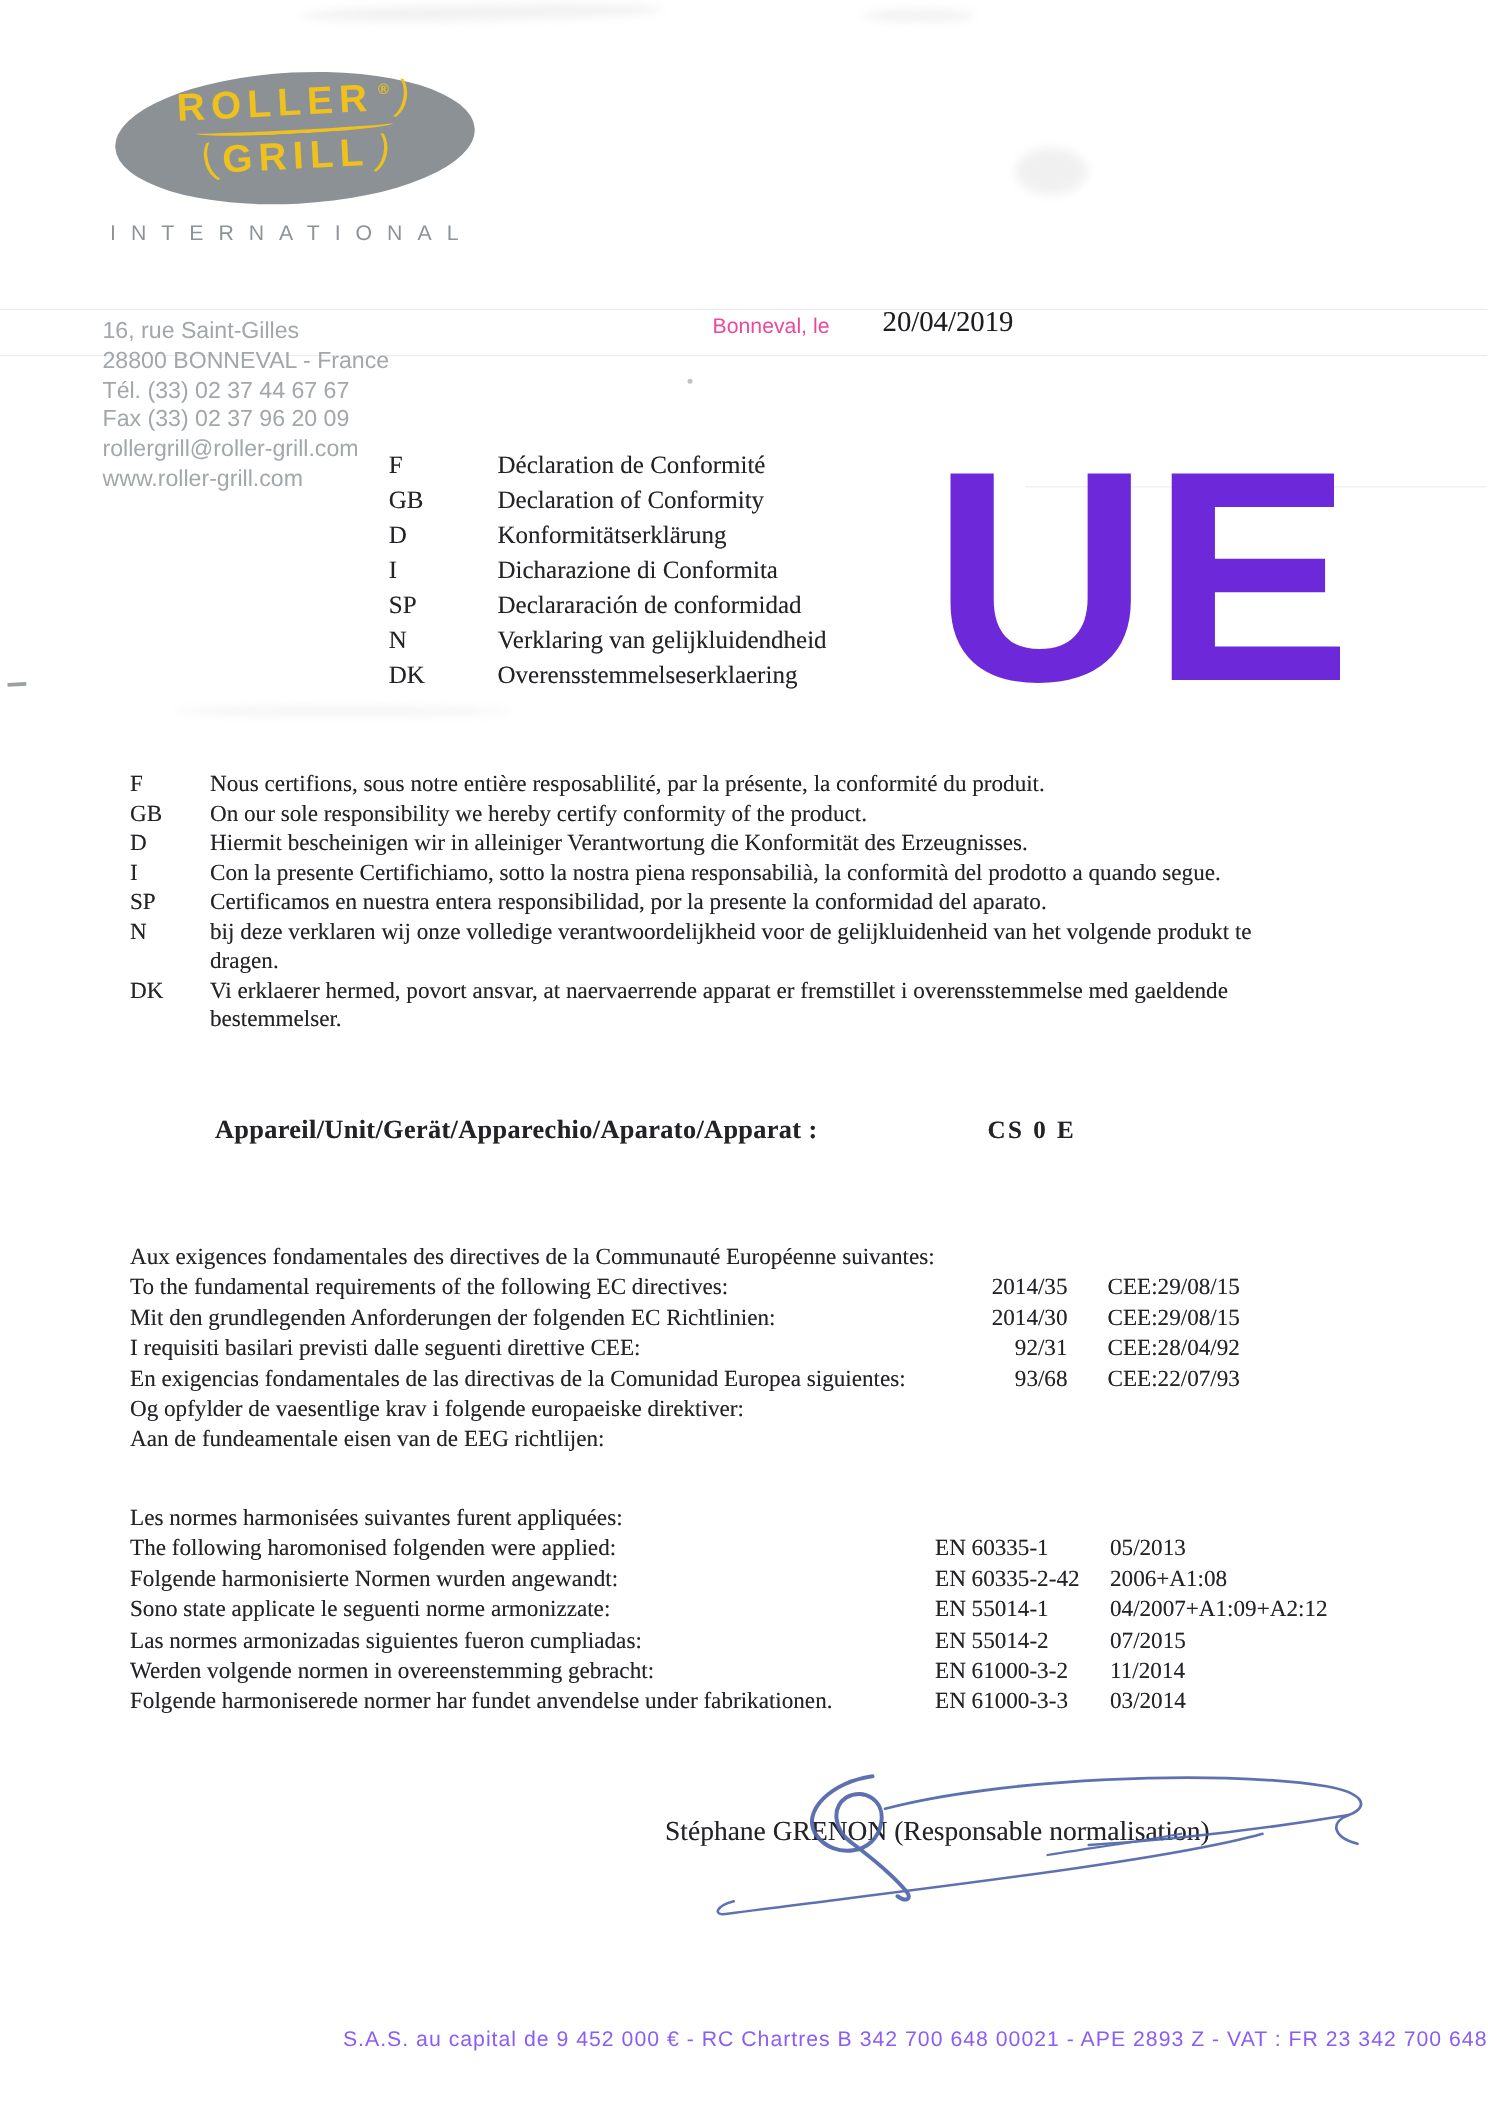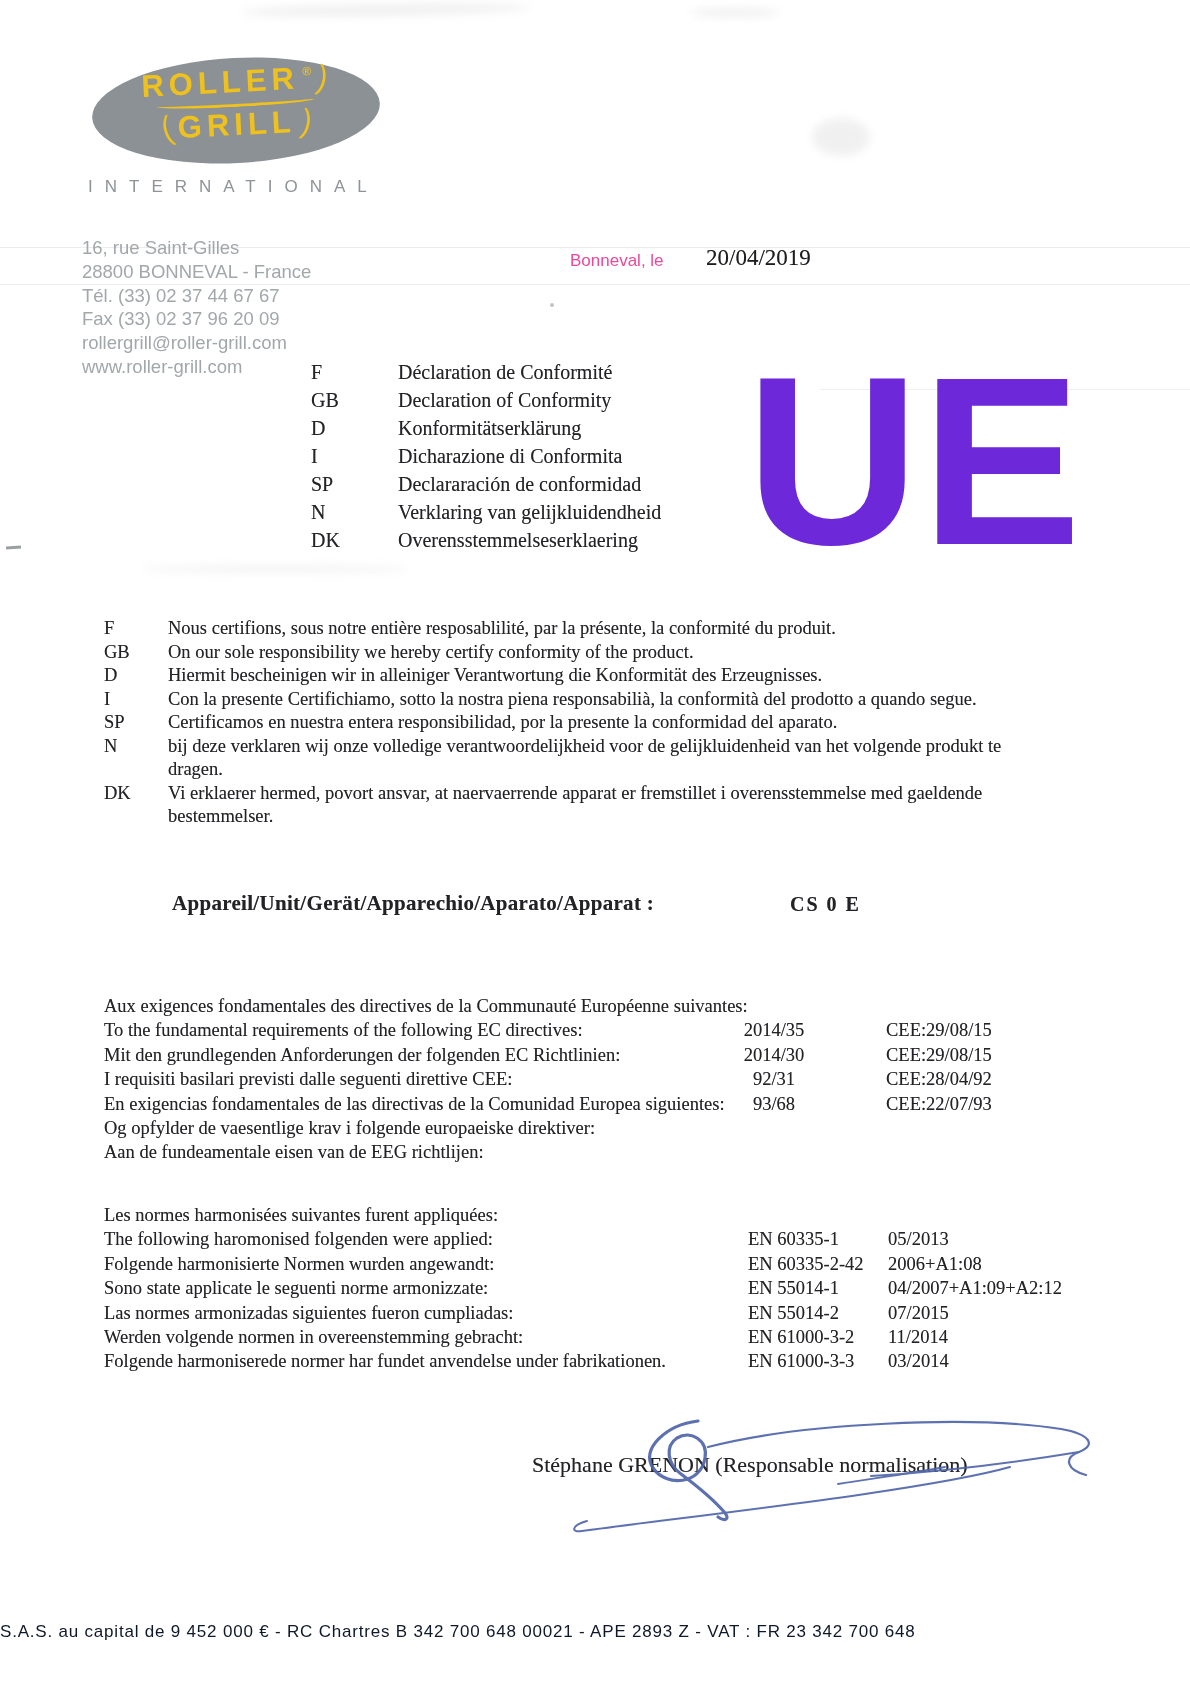--- a/index.html
+++ b/index.html
@@ -21,21 +21,21 @@
   .logo-word{font-size:31px;letter-spacing:5px;}
   .logo-reg{font-size:12px;font-weight:bold;margin:-14px 0 0 4px;}
   .logo-arc{font-size:30px;font-weight:normal;transform:scaleY(1.15);}
   .logo-arc.r{margin-left:6px;transform:rotate(14deg) scaleY(1.1);}
   .logo-arc.l{margin-right:6px;transform:rotate(-14deg) scaleY(1.1);}
   .logo-swoosh{width:158px;height:6px;border-bottom:3px solid #eec11d;border-radius:50%;margin:1px auto 2px auto;}
   .logo-subtitle{position:absolute;left:88px;top:177px;font-size:17px;color:#8e9397;letter-spacing:12px;
                  font-family:"Liberation Sans",sans-serif;}
 
   
-  .address{position:absolute;left:82px;top:236px;font-size:18.5px;line-height:23.8px;color:#a2a7aa;
+  .address{position:absolute;left:82px;top:252px;font-size:18.5px;line-height:23.8px;color:#a2a7aa;
            font-family:"Liberation Sans",sans-serif;}
 
   
   .place-label{position:absolute;left:570px;top:251px;font-size:17px;color:#ec4899;
                font-family:"Liberation Sans",sans-serif;}
   .date-value{position:absolute;left:706px;top:245px;font-size:23px;color:#1d1d21;}
 
   
   .decl-list{position:absolute;left:311px;top:358px;font-size:20px;line-height:28px;}
   .decl-row{display:flex;}
@@ -51,36 +51,36 @@
   .stmt-code{width:64px;flex:none;}
   .stmt-text{width:855px;}
 
   
   .appliance-label{position:absolute;left:172px;top:891px;font-size:21px;font-weight:bold;letter-spacing:.3px;}
   .appliance-value{position:absolute;left:790px;top:893px;font-size:20px;font-weight:bold;letter-spacing:2px;}
 
   
   .directives{position:absolute;left:104px;top:994px;width:1010px;font-size:18.5px;line-height:24.4px;}
   .dir-row{position:relative;height:24.4px;white-space:nowrap;}
-  .dir-ref{position:absolute;left:614px;width:112px;text-align:center;top:0;}
+  .dir-ref{position:absolute;left:638px;width:112px;text-align:right;top:0;}
   .dir-cee{position:absolute;left:782px;top:0;}
 
   
   .standards{position:absolute;left:104px;top:1203px;width:1010px;font-size:18.5px;line-height:24.4px;}
   .std-row{position:relative;height:24.4px;white-space:nowrap;}
   .std-code{position:absolute;left:644px;top:0;}
   .std-ver{position:absolute;left:784px;top:0;}
 
   
   .sig-printed{position:absolute;left:532px;top:1452px;font-size:22px;}
   .sig-ink{position:absolute;left:540px;top:1405px;}
 
   
-  .footer{position:absolute;left:0;top:1622px;width:100%;text-align:left;font-size:17px;
-          letter-spacing:.8px;color:#0f172a;font-family:"Liberation Sans",sans-serif;}
+  .footer{position:absolute;left:0;top:1622px;width:100%;text-align:right;font-size:17px;
+          letter-spacing:.8px;color:#8b5cf6;font-family:"Liberation Sans",sans-serif;}
 </style>
 </head>
 <body>
 
 <div class="page">
 
   <div class="artifact smudge" style="left:240px;top:4px;width:290px;height:12px;transform:rotate(-1deg);"></div>
   <div class="artifact smudge" style="left:690px;top:8px;width:90px;height:9px;"></div>
   <div class="artifact smudge" style="left:812px;top:118px;width:58px;height:38px;"></div>
   <div class="artifact hline" style="left:0;top:247px;width:1190px;"></div>

